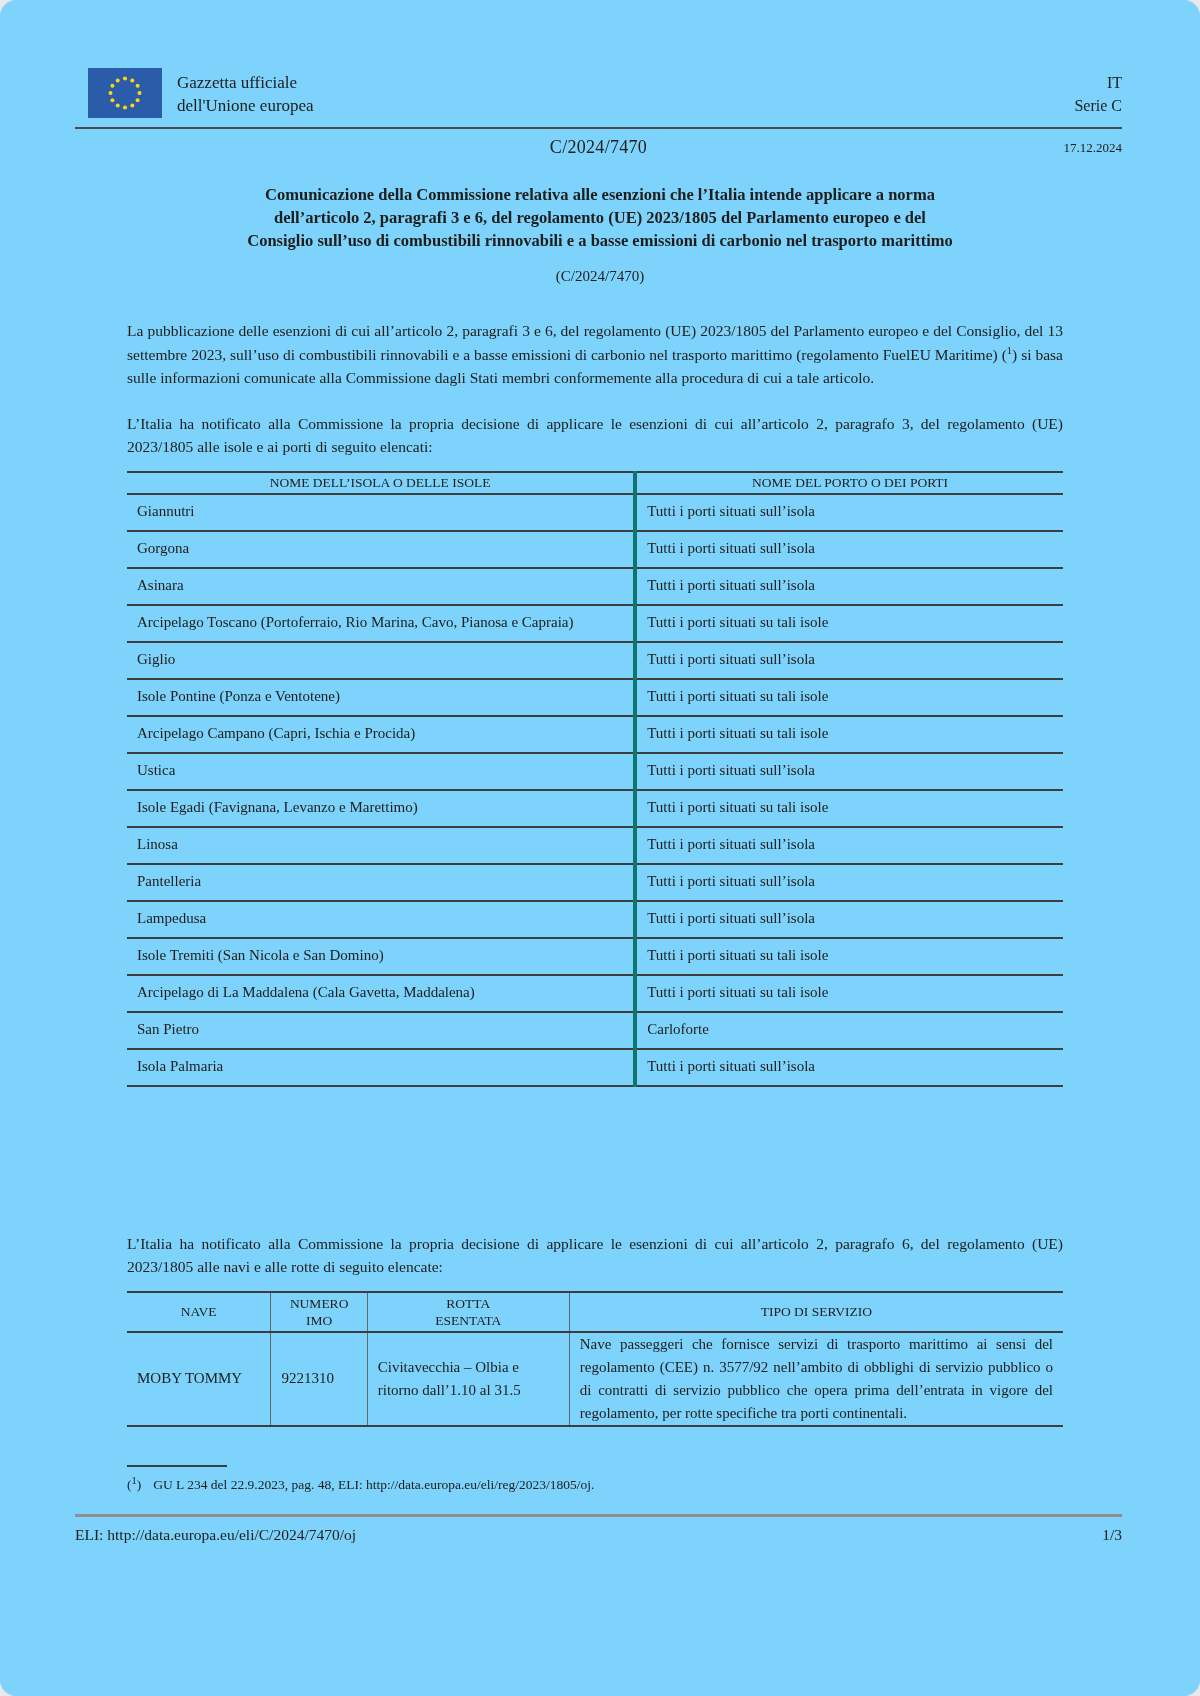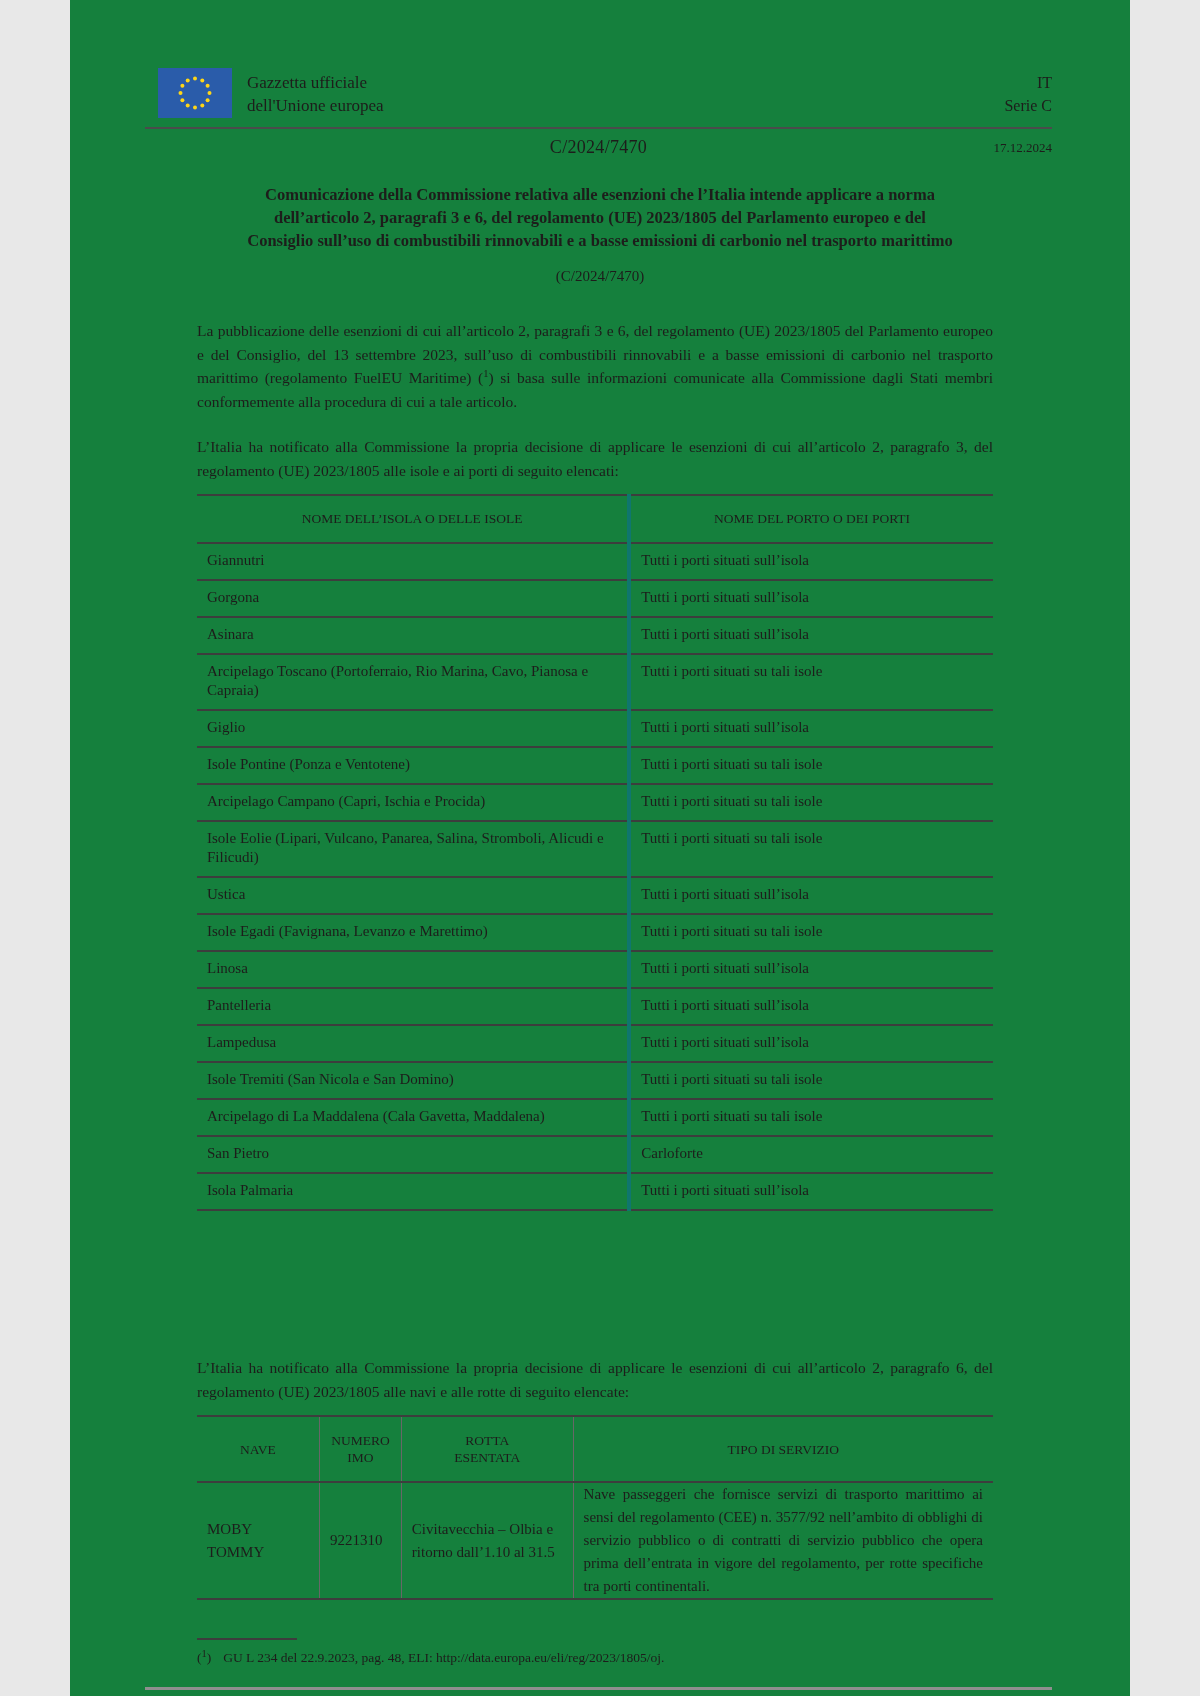--- a/index.html
+++ b/index.html
@@ -1,20 +1,20 @@
 <!DOCTYPE html>
 <html><head>
 <meta charset="utf-8">
 <style>
   * { margin:0; padding:0; box-sizing:border-box; }
   html,body { background:#e8e8e8; }
   .page {
-    width:1060px; height:1696px; margin:0 auto; background:#15803d;
+    width:1200px; height:1696px; margin:0 auto; background:#7dd3fc;
     color:#1d1d1b; font-family:"Liberation Serif", serif;
-    position:relative; overflow:hidden;
+    position:relative; overflow:hidden;border-radius:16px;
   }
   
   .hdr { display:flex; justify-content:space-between; align-items:flex-start;
          margin:0 78px 0 88px; padding-top:68px; }
   .hdr-left { display:flex; gap:15px; }
   .flag { width:74px; height:50px; display:block; }
   .journal-name { font-size:17px; line-height:23px; padding-top:3px; }
   .hdr-right { text-align:right; font-size:16px; line-height:23px; padding-top:3px;margin-left:9px; }
   .rule-wide { border:none; border-top:2px solid #4b4b4b; margin:9px 78px 0 75px; }
   .rule-footer { border:none; border-top:3px solid #8f8f8f; margin:20px 78px 0 75px; }
@@ -28,21 +28,21 @@
   
   .body { margin:0 137px 0 127px; }
   .par { text-align:justify; font-size:15.5px; line-height:23.5px; }
   .p1 { margin-top:34px; }
   .p2 { margin-top:22px; }
   .p3 { margin-top:145px; }
   sup.fnref { font-size:10.5px; line-height:0; }
   
   table { border-collapse:collapse; width:100%; table-layout:fixed; }
   th { font-weight:normal; font-size:13.5px; text-align:center; vertical-align:middle;
-       border-top:2px solid #3d3d3d; border-bottom:2px solid #3d3d3d; padding:15px 6px; }
+       border-top:2px solid #3d3d3d; border-bottom:2px solid #3d3d3d; padding:2px 6px; }
   td { font-size:15px; line-height:19px; border-bottom:2px solid #3d3d3d; }
   .t1 { margin-top:12px; }
   .t1 td { padding:7px 10px 9px; vertical-align:top; }
   .t1 col.c1 { width:54.3%; }
   .t1 td + td, .t1 th + th { border-left:4px solid #0f766e; }
   .t2 { margin-top:12px; }
   .t2 col.c1 { width:15.4%; } .t2 col.c2 { width:10.3%; }
   .t2 col.c3 { width:21.6%; } .t2 col.c4 { width:52.8%; }
   .t2 td + td, .t2 th + th { border-left:1px solid #676767; }
   .t2 td { padding:0 10px; vertical-align:middle; line-height:23px; }
@@ -143,24 +143,20 @@
           </tr>
         <tr>
             <td>Isole Pontine (Ponza e Ventotene)</td>
             <td>Tutti i porti situati su tali isole</td>
           </tr>
         <tr>
             <td>Arcipelago Campano (Capri, Ischia e Procida)</td>
             <td>Tutti i porti situati su tali isole</td>
           </tr>
         <tr>
-            <td>Isole Eolie (Lipari, Vulcano, Panarea, Salina, Stromboli, Alicudi e Filicudi)</td>
-            <td>Tutti i porti situati su tali isole</td>
-          </tr>
-        <tr>
             <td>Ustica</td>
             <td>Tutti i porti situati sull’isola</td>
           </tr>
         <tr>
             <td>Isole Egadi (Favignana, Levanzo e Marettimo)</td>
             <td>Tutti i porti situati su tali isole</td>
           </tr>
         <tr>
             <td>Linosa</td>
             <td>Tutti i porti situati sull’isola</td>

